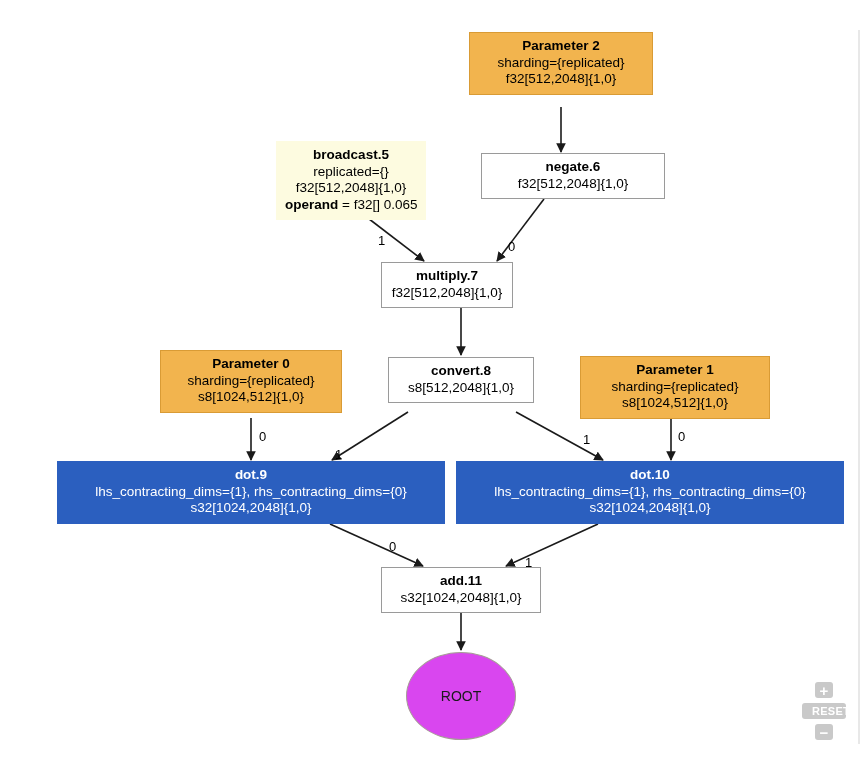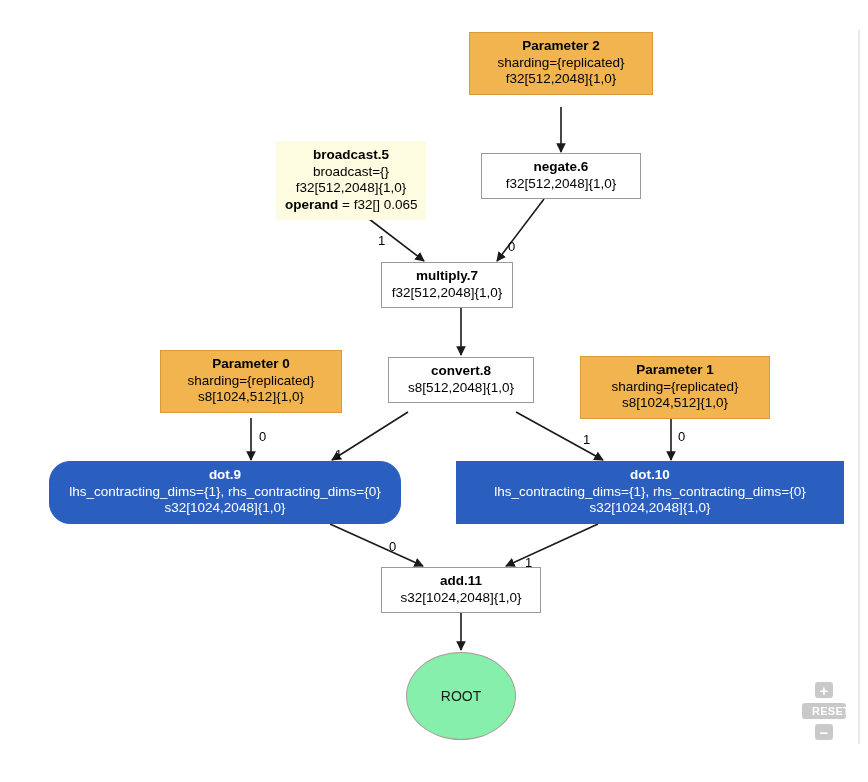--- a/index.html
+++ b/index.html
@@ -79,21 +79,21 @@
   }
   .node.dot .title { color: #ffffff; }
 
   .node .operand-key {
     font-weight: bold;
   }
 
   .root-node {
     position: absolute;
     border-radius: 50%;
-    background: #86efac;
+    background: #d946ef;
     border: 1px solid #a79d97;
     display: flex;
     align-items: center;
     justify-content: center;
     font-size: 14px;
     color: #1a1a1a;
     box-sizing: border-box;
     text-align: center;
   }
 
@@ -177,28 +177,28 @@
 
     <line x1="461" y1="612" x2="461" y2="650" stroke="#1a1a1a" stroke-width="1.6" marker-end="url(#arrow)"></line>
   </svg>
 
   <div class="node param" style="left:469px; top:32px; width:184px;">
     <span class="title">Parameter 2</span>
     <span class="line">sharding={replicated}</span>
     <span class="line">f32[512,2048]{1,0}</span>
   </div>
 
-  <div class="node plain" style="left:481px; top:153px; width:160px;">
+  <div class="node plain" style="left:481px; top:153px; width:184px;">
     <span class="title">negate.6</span>
     <span class="line">f32[512,2048]{1,0}</span>
   </div>
 
   <div class="node broadcast" style="left:276px; top:141px; width:150px;">
     <span class="title">broadcast.5</span>
-    <span class="line">broadcast={}</span>
+    <span class="line">replicated={}</span>
     <span class="line">f32[512,2048]{1,0}</span>
     <span class="line"><span class="operand-key">operand</span><span> = f32[] 0.065</span></span>
   </div>
 
   <div class="node plain" style="left:381px; top:262px; width:132px;">
     <span class="title">multiply.7</span>
     <span class="line">f32[512,2048]{1,0}</span>
   </div>
 
   <div class="node plain" style="left:388px; top:357px; width:146px;">
@@ -211,21 +211,21 @@
     <span class="line">sharding={replicated}</span>
     <span class="line">s8[1024,512]{1,0}</span>
   </div>
 
   <div class="node param" style="left:580px; top:356px; width:190px;">
     <span class="title">Parameter 1</span>
     <span class="line">sharding={replicated}</span>
     <span class="line">s8[1024,512]{1,0}</span>
   </div>
 
-  <div class="node dot" style="left:49px; top:461px; width:352px;border-radius:21px;">
+  <div class="node dot" style="left:57px; top:461px; width:388px;">
     <span class="title">dot.9</span>
     <span class="line">lhs_contracting_dims={1}, rhs_contracting_dims={0}</span>
     <span class="line">s32[1024,2048]{1,0}</span>
   </div>
 
   <div class="node dot" style="left:456px; top:461px; width:388px;">
     <span class="title">dot.10</span>
     <span class="line">lhs_contracting_dims={1}, rhs_contracting_dims={0}</span>
     <span class="line">s32[1024,2048]{1,0}</span>
   </div>

